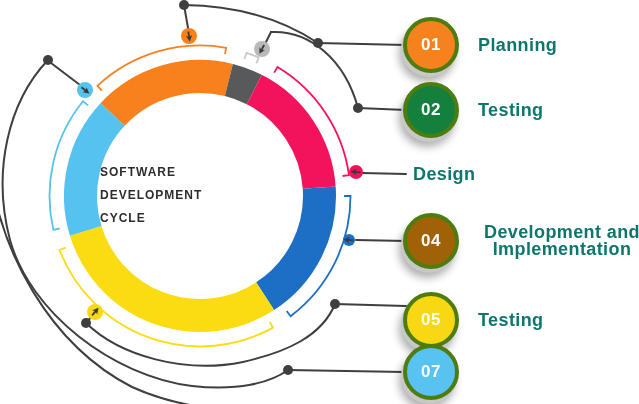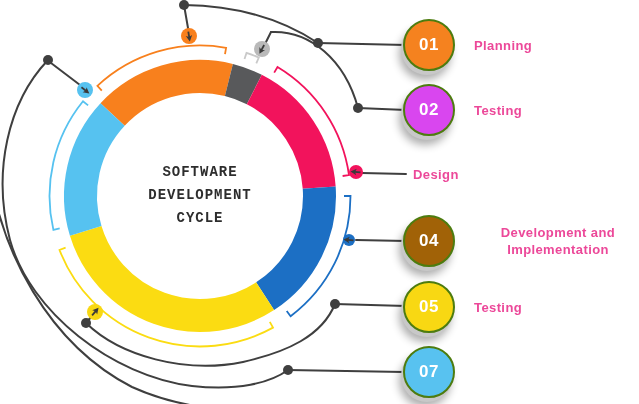--- a/index.html
+++ b/index.html
@@ -5,34 +5,34 @@
   html,body{margin:0;padding:0;}
   body{
     width:639px;height:404px;position:relative;background:#ffffff;
     font-family:"Liberation Sans",sans-serif;overflow:hidden;
   }
   .stage{position:absolute;inset:0;}
   svg.diagram{position:absolute;left:0;top:0;}
   .conn{fill:none;stroke-width:2;stroke-linecap:round;}
   .center-title{
     position:absolute;left:100px;top:161px;width:200px;
-    text-align:center;font-weight:bold;font-size:14px;line-height:23px;
-    letter-spacing:1px;color:#2d2d2d;font-family:Liberation Mono, monospace;
+    text-align:left;font-weight:bold;font-size:12px;line-height:23px;
+    letter-spacing:1px;color:#2d2d2d;
   }
   .step{position:absolute;left:403px;display:flex;align-items:center;height:52px;}
   .coin{
     width:48px;height:48px;border-radius:50%;flex:0 0 48px;
     display:flex;align-items:center;justify-content:center;
     color:#ffffff;font-weight:bold;font-size:17px;letter-spacing:.5px;
-    border:2px solid #4d7c0f;
+    border:4px solid #4d7c0f;
     box-shadow:-2px 4px 0 0 #c8c8c8, -4px 9px 9px rgba(0,0,0,.32);
   }
   .lbl{
-    margin-left:19px;font-weight:bold;font-size:13px;line-height:17px;
-    letter-spacing:.4px;color:#ec4899;white-space:nowrap;
+    margin-left:19px;font-weight:bold;font-size:18px;line-height:17px;
+    letter-spacing:.4px;color:#0f766e;white-space:nowrap;
   }
   .lbl.two{white-space:normal;width:182px;text-align:center;margin-left:12px;line-height:17px;}
   .lbl.two span{display:block;}
 </style>
 </head>
 <body>
 
 <div class="stage">
 
   <svg class="diagram" width="639" height="404" viewBox="0 0 639 404">
@@ -119,34 +119,34 @@
     <div>SOFTWARE</div>
     <div>DEVELOPMENT</div>
     <div>CYCLE</div>
   </div>
 
   <div class="step" style="top:19px">
     <div class="coin" style="background: rgb(245, 130, 31);">01</div>
     <div class="lbl">Planning</div>
   </div>
   <div class="step" style="top:84px">
-    <div class="coin" style="background: #d946ef;">02</div>
+    <div class="coin" style="background: #15803d;">02</div>
     <div class="lbl">Testing</div>
   </div>
   <div class="step" style="top:148px">
     <div class="lbl" style="margin-left:10px">Design</div>
   </div>
   <div class="step" style="top:215px">
     <div class="coin" style="background: #a16207;">04</div>
     <div class="lbl two">
       <span>Development and</span>
       <span>Implementation</span>
     </div>
   </div>
-  <div class="step" style="top:281px">
+  <div class="step" style="top:294px">
     <div class="coin" style="background: rgb(248, 216, 19);">05</div>
     <div class="lbl">Testing</div>
   </div>
   <div class="step" style="top:346px">
     <div class="coin" style="background: rgb(88, 194, 240);">07</div>
   </div>
 
 </div>
 
 </body></html>

